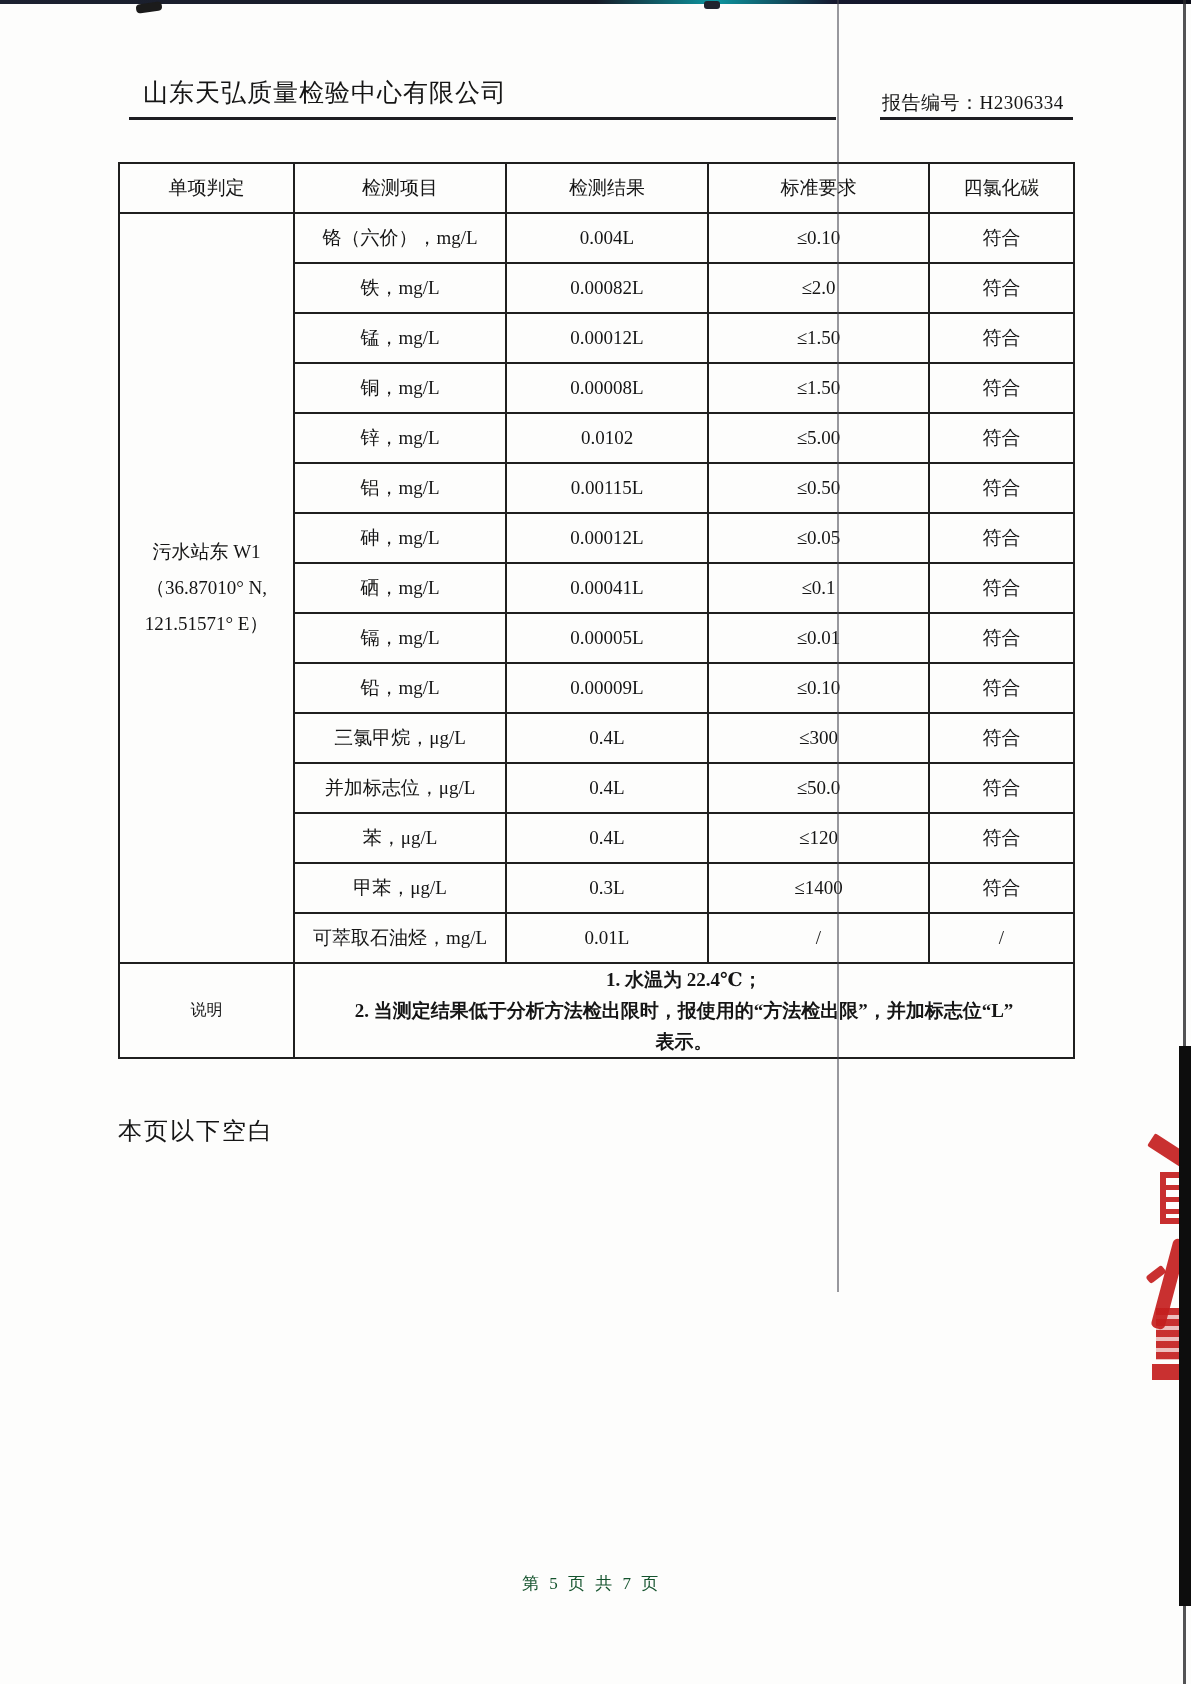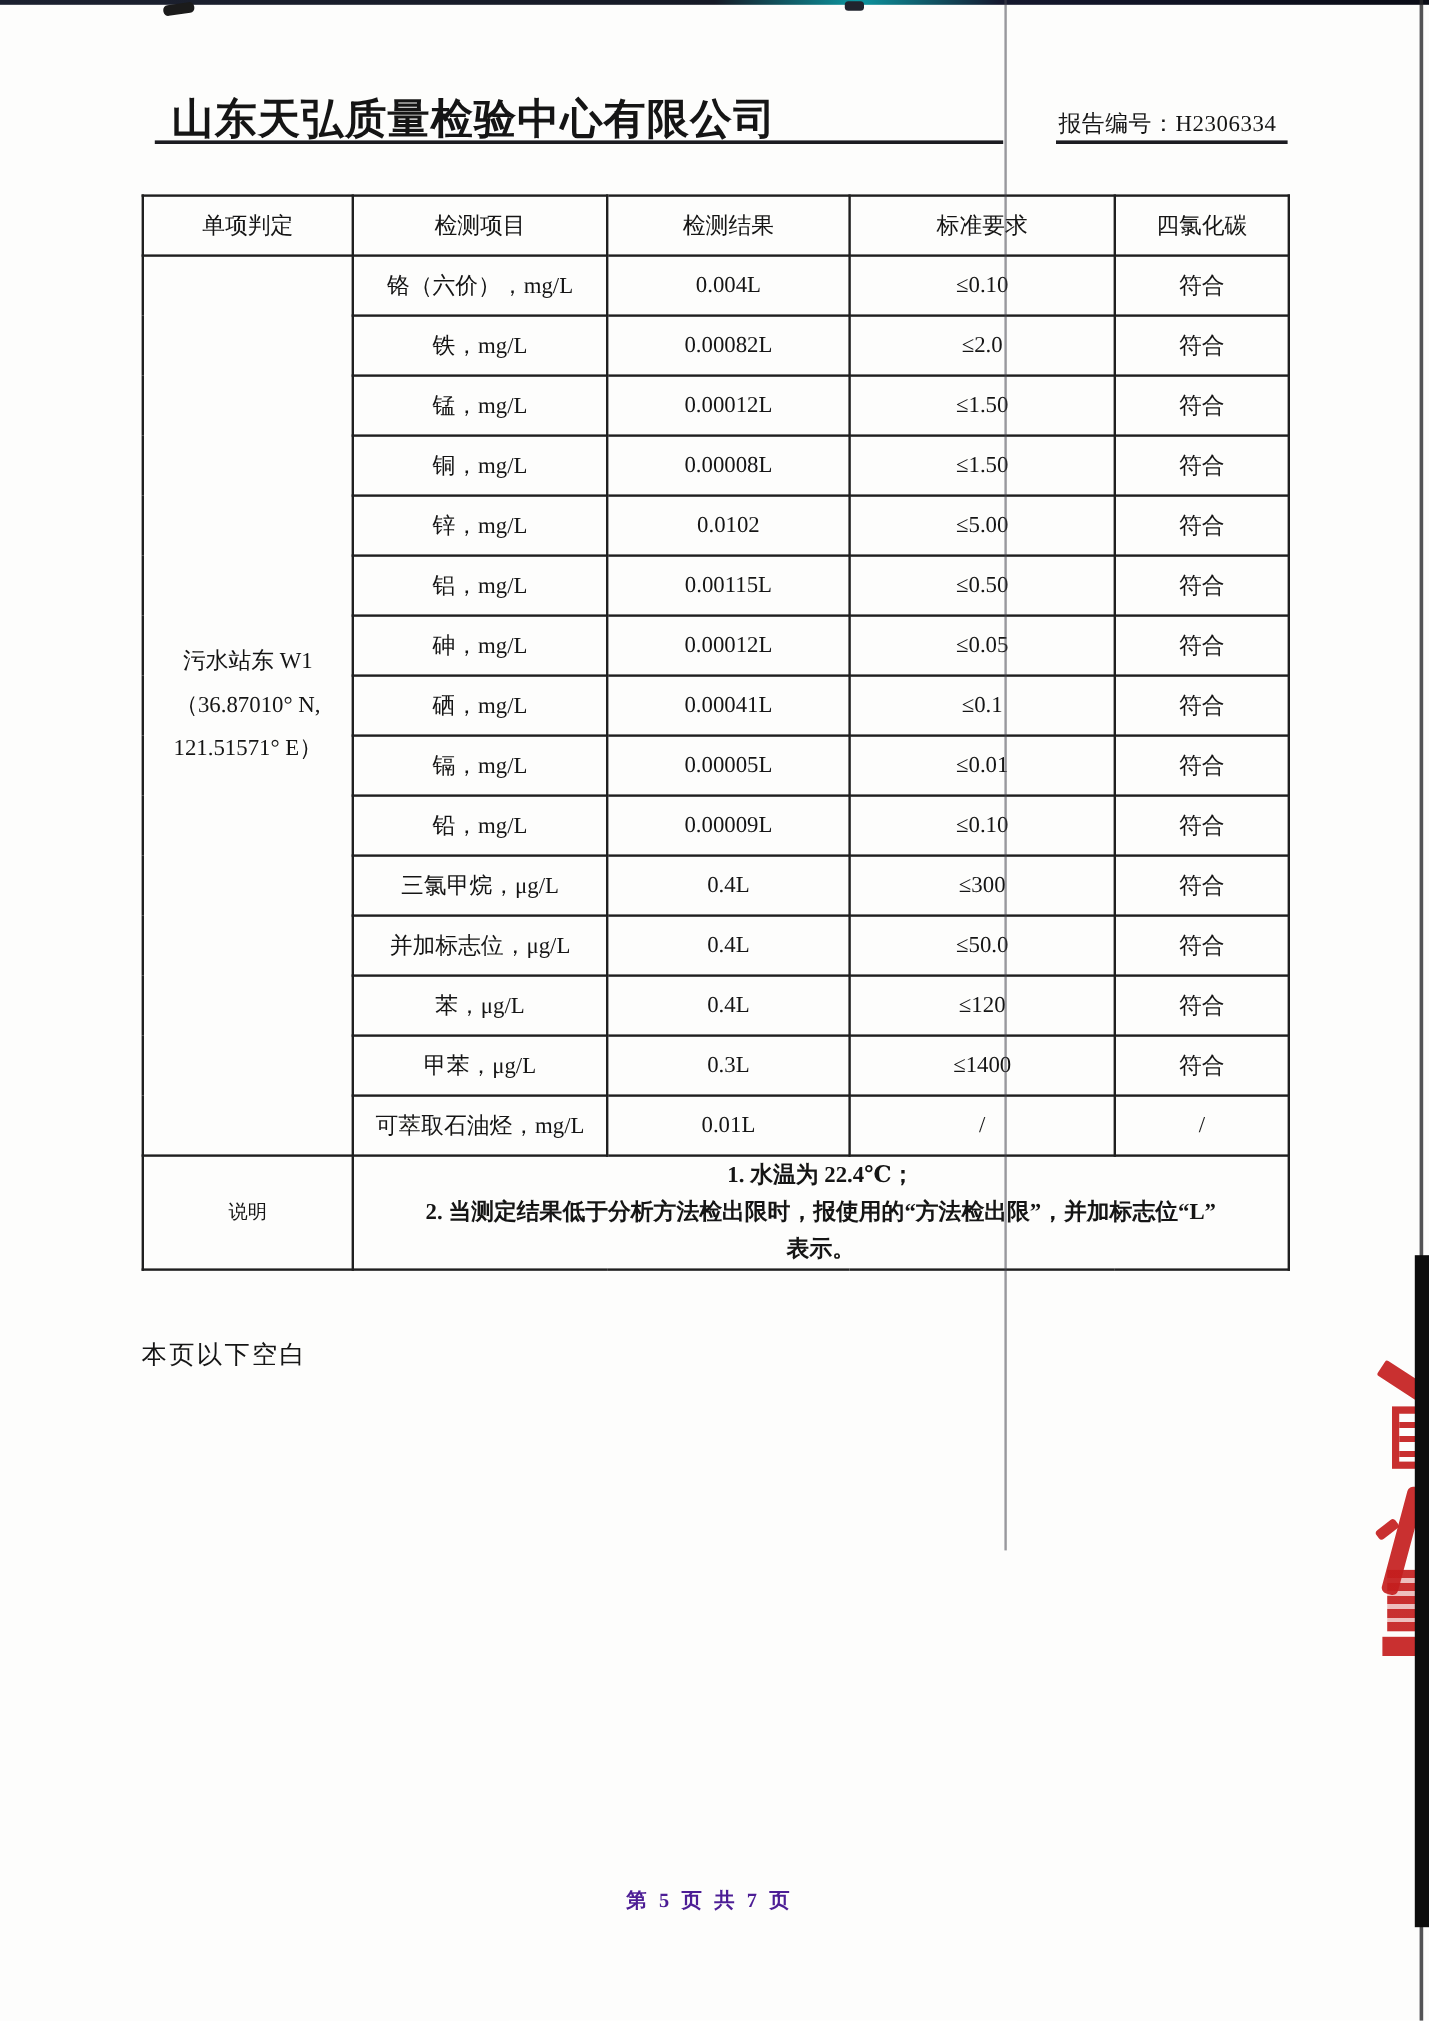--- a/index.html
+++ b/index.html
@@ -20,21 +20,21 @@
   }
   .blob-1 { position: absolute; left: 136px; top: 3px; width: 26px; height: 9px; background: #1b1b1b; border-radius: 4px; transform: rotate(-8deg); }
   .blob-2 { position: absolute; left: 704px; top: 1px; width: 16px; height: 8px; background: #20242e; border-radius: 3px; }
   .fold-line { position: absolute; left: 837px; top: 0; width: 2px; height: 1292px; background: rgba(70,70,78,0.55); z-index: 5; }
   .edge-thin { position: absolute; left: 1183px; top: 0; width: 3px; height: 1684px; background: rgba(40,40,42,0.8); z-index: 6; }
   .edge-thick { position: absolute; left: 1179px; top: 1046px; width: 12px; height: 560px; background: #0d0d0d; z-index: 7; }
 
   
   .company {
     position: absolute; left: 143px; top: 76px;
-    font-size: 35px; font-weight: 700; letter-spacing: 1px;
+    font-size: 25px; font-weight: 400; letter-spacing: 1px;
   }
   .report-no {
     position: absolute; left: 882px; top: 90px;
     font-size: 19px; font-weight: 400; letter-spacing: 0.5px;
   }
   .rule-left  { position: absolute; left: 129px; top: 117px; width: 707px; height: 3px; background: #1d1d22; }
   .rule-right { position: absolute; left: 880px; top: 117px; width: 193px; height: 3px; background: #1d1d22; }
 
   
   table.results {
@@ -52,25 +52,25 @@
   td.notes-cell {
     text-align: left; vertical-align: middle;
     padding: 6px 10px 6px 14px; height: 88px;
   }
   td.notes-cell div { line-height: 31px; font-weight: bold; }
   td.notes-label-cell { font-size: 16px; }
 
   
   .blank-note {
     position: absolute; left: 118px; top: 1115px;
-    font-size: 21px; letter-spacing: 2px;
+    font-size: 24px; letter-spacing: 2px;
   }
   .footer-page {
     position: absolute; left: 0; top: 1572px; width: 1183px;
-    text-align: center; font-size: 17px; letter-spacing: 3px; color: #4c1d95; font-weight: bold;
+    text-align: center; font-size: 17px; letter-spacing: 3px; color: #14532d;
   }
 
   
   .stamp { position: absolute; inset: 0; pointer-events: none; z-index: 4; }
   .stamp > div { position: absolute; opacity: 0.92; }
   .s1 { left: 1147px; top: 1146px; width: 52px; height: 15px; background: #c41e1e; transform: rotate(33deg); border-radius: 2px; }
   .s2 { left: 1160px; top: 1172px; width: 32px; height: 52px; box-sizing: border-box; border: 6px solid #c41e1e;
         background: repeating-linear-gradient(180deg, transparent 0 7px, #c41e1e 7px 12px); }
   .s3 { left: 1162px; top: 1238px; width: 14px; height: 92px; background: #c41e1e; transform: rotate(15deg); border-radius: 5px; }
   .s3b{ left: 1146px; top: 1270px; width: 20px; height: 9px; background: #c41e1e; transform: rotate(-38deg); border-radius: 3px; }

